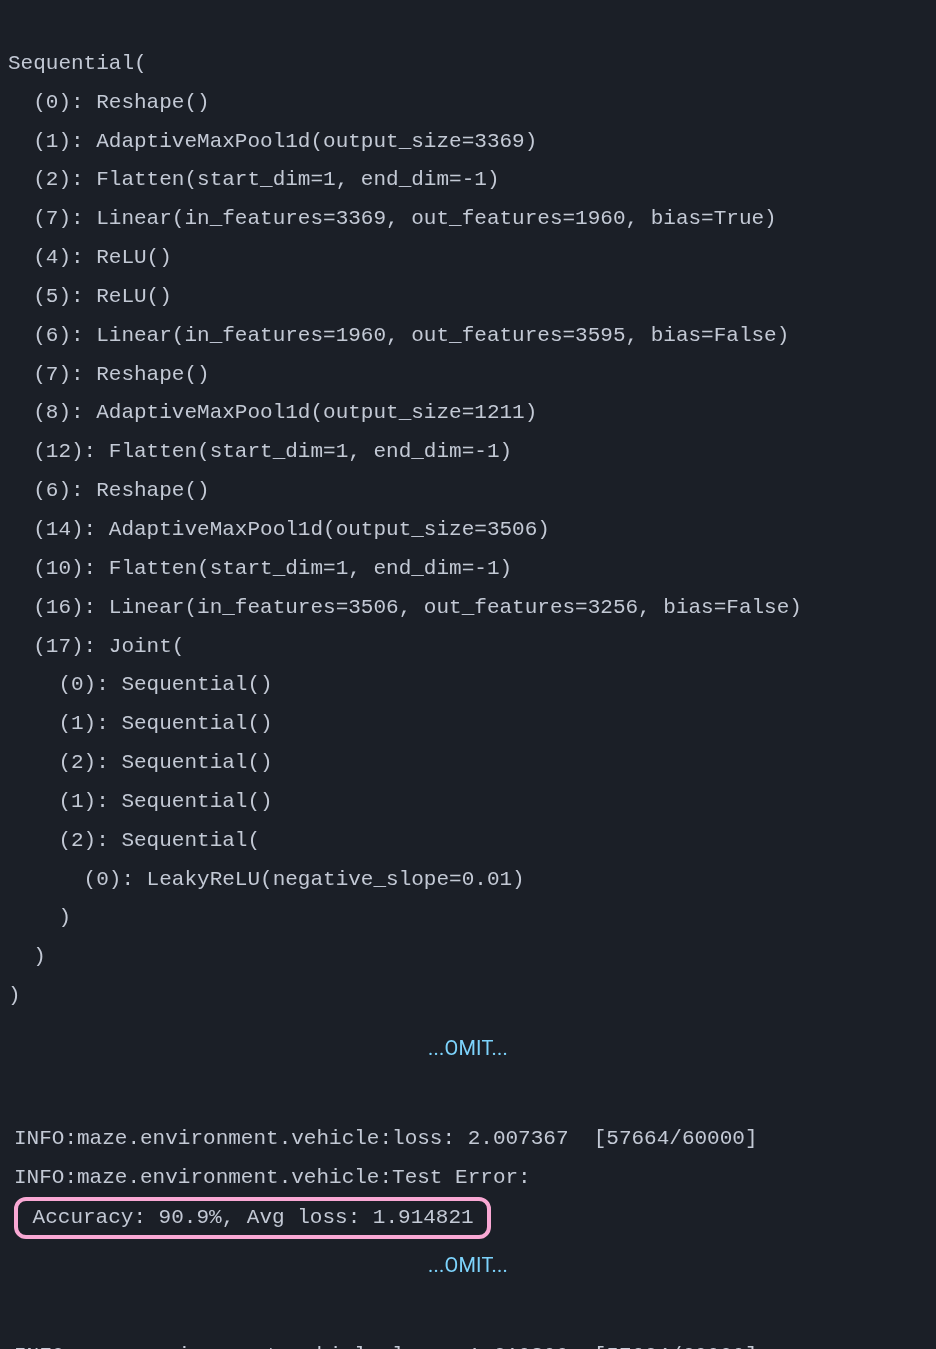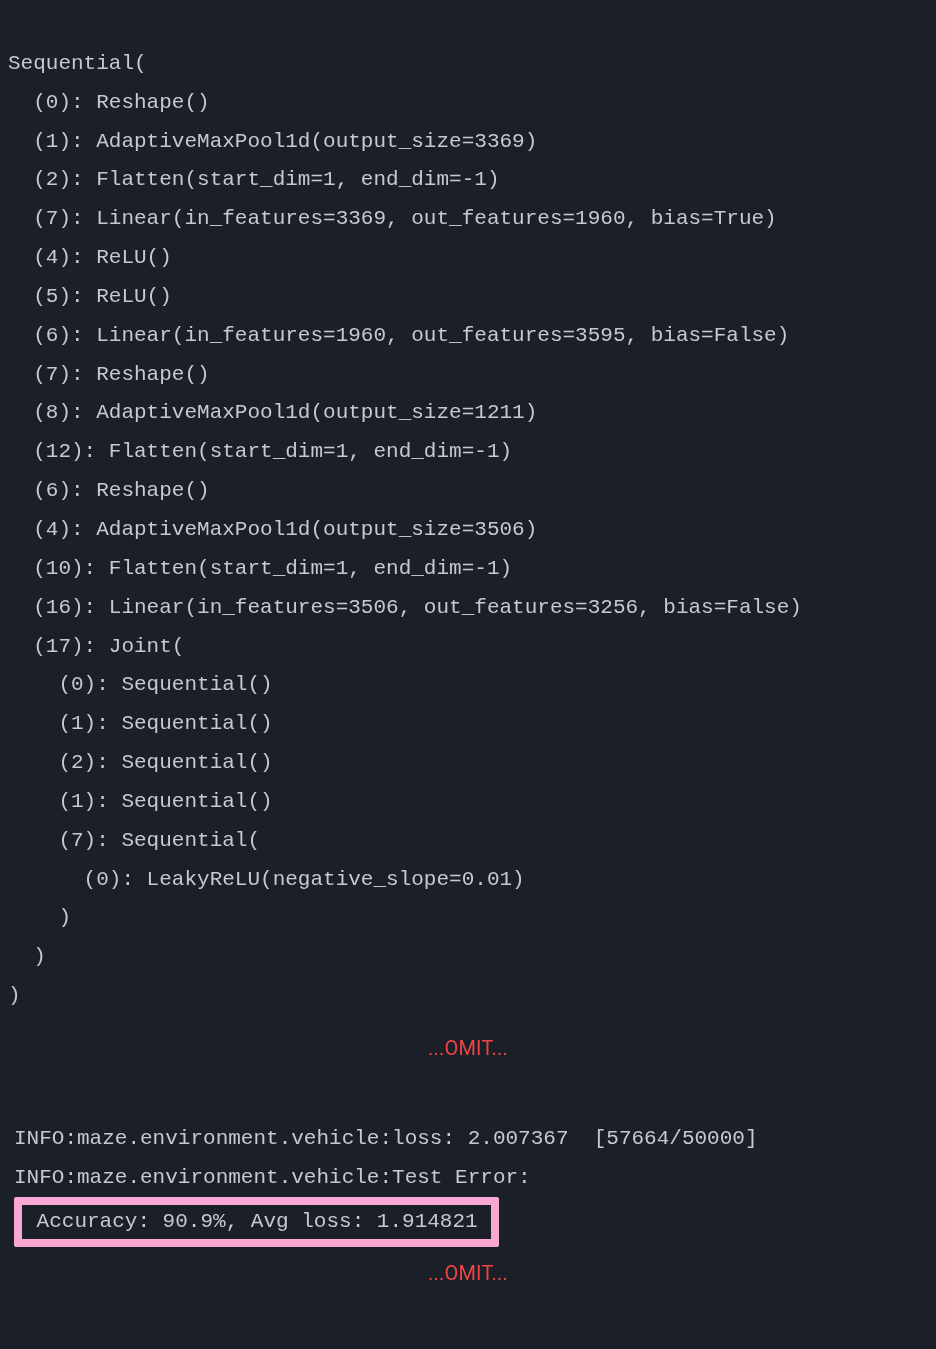--- a/index.html
+++ b/index.html
@@ -12,31 +12,31 @@
     width:936px;
   }
   .code-block{
     padding:6px 8px 10px 8px;
     white-space:pre;
   }
   .omit{
     text-align:center;
     font-family:-apple-system,BlinkMacSystemFont,"Segoe UI",Roboto,Arial,sans-serif;
     font-size:20px;
-    color:#ef4444;
+    color:#7dd3fc;
     padding:4px 0 14px 0;
     letter-spacing:0.2px;
   }
   .log-block{
     padding:0 8px 4px 14px;
     white-space:pre;
   }
   .hl{
-    border:8px solid #f9a8d4;
-    border-radius:2px;
+    border:4px solid #f9a8d4;
+    border-radius:12px;
     padding:1px 4px 1px 2px;
     display:inline-block;
     line-height:1.5;
   }
   .hl-narrow{ padding:1px 1px 1px 2px; }
 </style>
 </head>
 <body>
 
 <div class="code-block">
@@ -45,39 +45,39 @@
 <span>  (1): AdaptiveMaxPool1d(output_size=3369)</span>
 <span>  (2): Flatten(start_dim=1, end_dim=-1)</span>
 <span>  (7): Linear(in_features=3369, out_features=1960, bias=True)</span>
 <span>  (4): ReLU()</span>
 <span>  (5): ReLU()</span>
 <span>  (6): Linear(in_features=1960, out_features=3595, bias=False)</span>
 <span>  (7): Reshape()</span>
 <span>  (8): AdaptiveMaxPool1d(output_size=1211)</span>
 <span>  (12): Flatten(start_dim=1, end_dim=-1)</span>
 <span>  (6): Reshape()</span>
-<span>  (4): AdaptiveMaxPool1d(output_size=3506)</span>
+<span>  (14): AdaptiveMaxPool1d(output_size=3506)</span>
 <span>  (10): Flatten(start_dim=1, end_dim=-1)</span>
 <span>  (16): Linear(in_features=3506, out_features=3256, bias=False)</span>
 <span>  (17): Joint(</span>
 <span>    (0): Sequential()</span>
 <span>    (1): Sequential()</span>
 <span>    (2): Sequential()</span>
 <span>    (1): Sequential()</span>
-<span>    (7): Sequential(</span>
+<span>    (2): Sequential(</span>
 <span>      (0): LeakyReLU(negative_slope=0.01)</span>
 <span>    )</span>
 <span>  )</span>
 <span>)</span>
 </div>
 
 <div class="omit">...OMIT...</div>
 
 <div class="log-block">
-<span>INFO:maze.environment.vehicle:loss: 2.007367  [57664/50000]</span>
+<span>INFO:maze.environment.vehicle:loss: 2.007367  [57664/60000]</span>
 <span>INFO:maze.environment.vehicle:Test Error: </span>
 <span class="hl hl-narrow"> Accuracy: 90.9%, Avg loss: 1.914821 </span>
 </div>
 
 <div class="omit">...OMIT...</div>
 
 <div class="log-block">
 <span>INFO:maze.environment.vehicle:loss: 1.610300  [57664/60000]</span>
 
 

